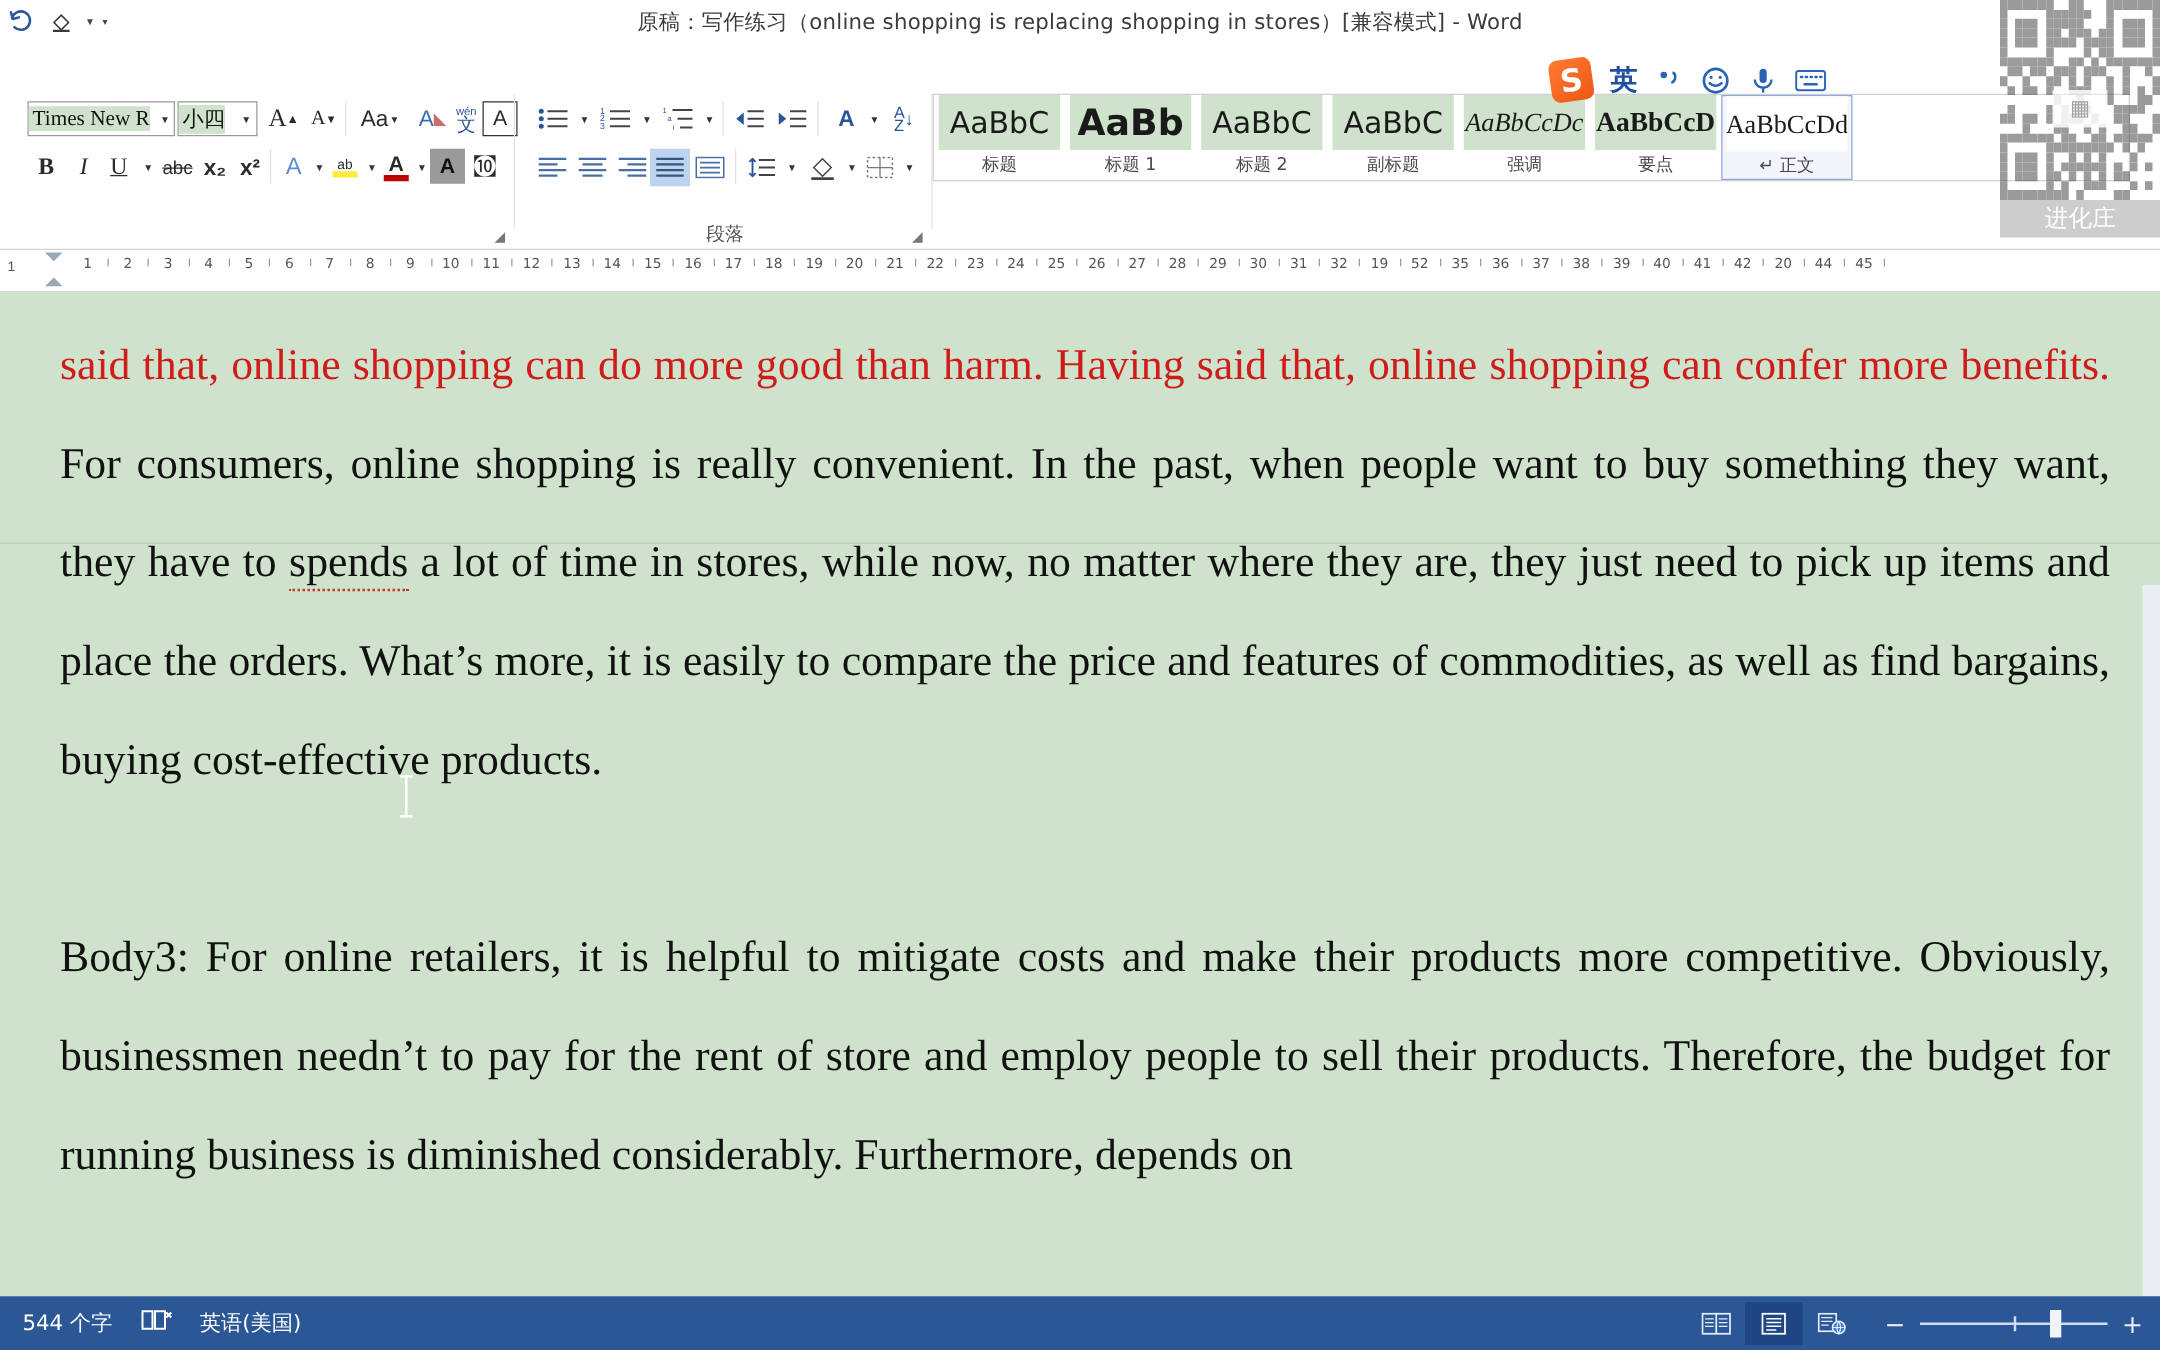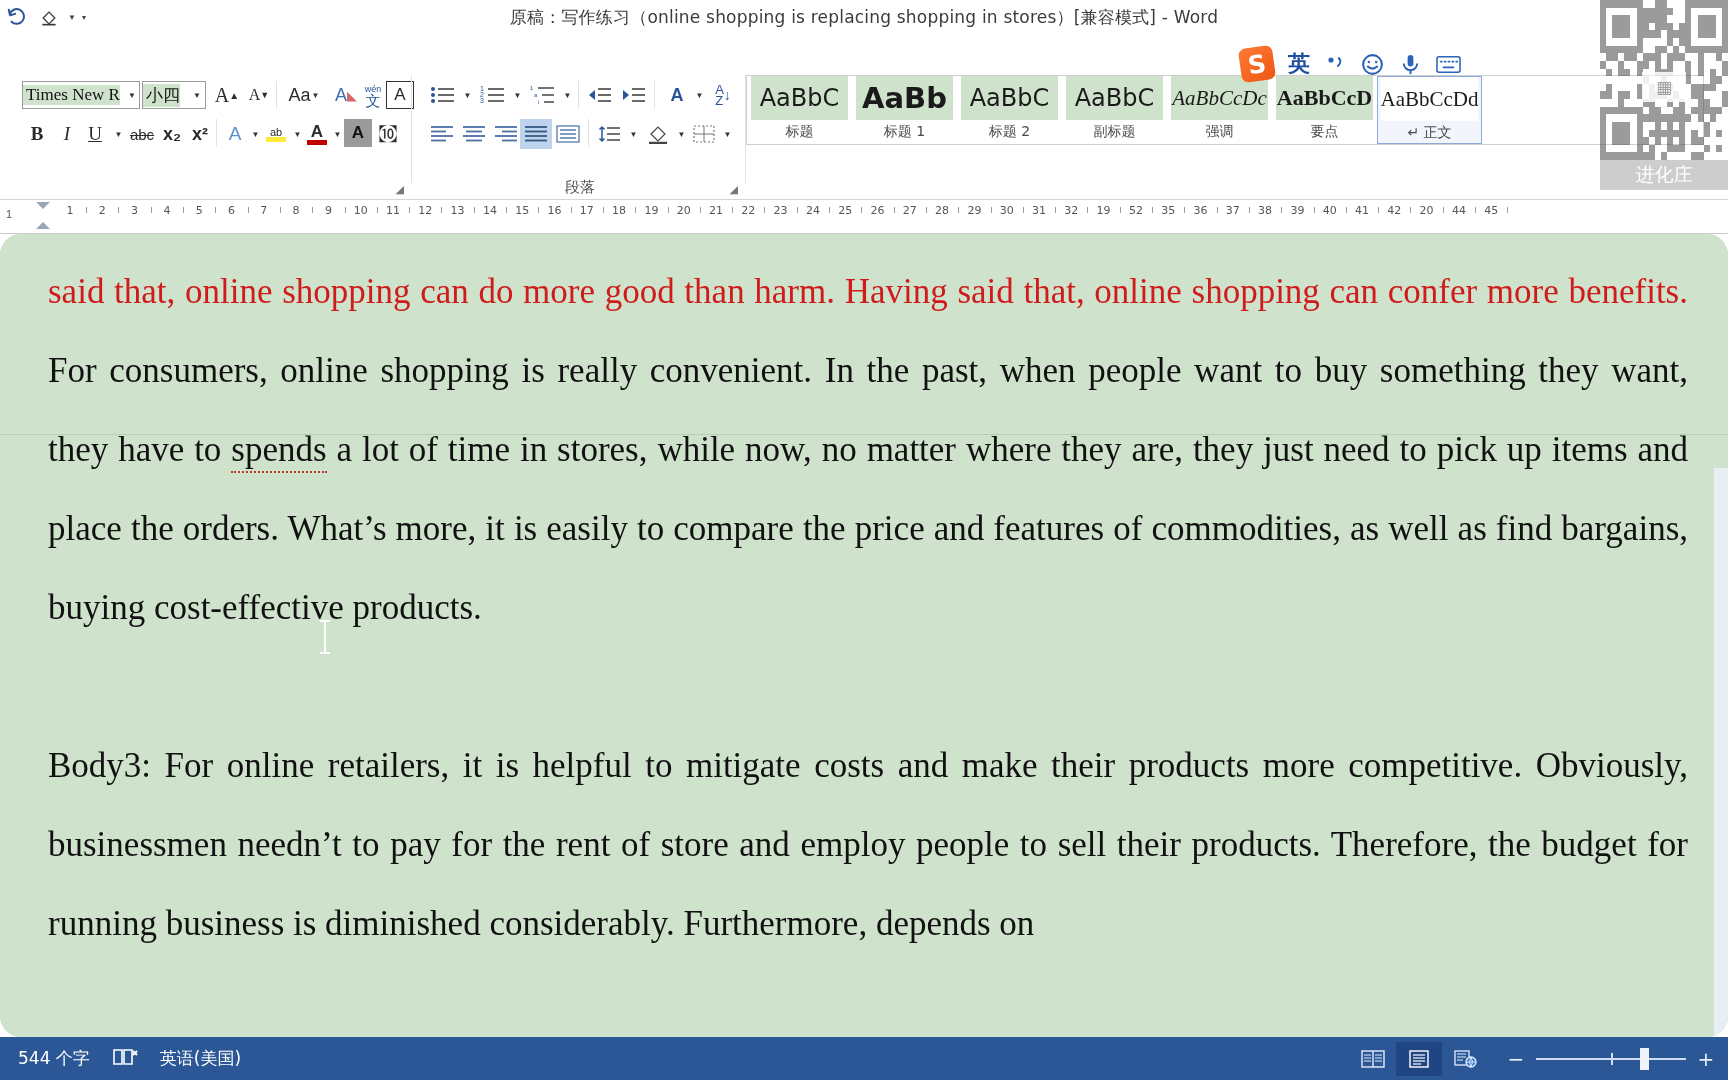--- a/index.html
+++ b/index.html
@@ -109,21 +109,21 @@
   .rtick{ position:absolute; top:4px; width:1px; height:8px; background:#9a9a9a; }
   .ruler-left-num{ position:absolute; left:6px; top:8px; font-size:11px; color:#555;}
   .indent-marker{ position:absolute; left:36px; top:2px; width:0; height:0;
       border-left:7px solid transparent; border-right:7px solid transparent;
       border-top:7px solid #9aa7b5;}
   .indent-marker.bot{ top:22px; border-top:none; border-bottom:7px solid #9aa7b5; }
 
   
   .docarea{
     position:absolute; left:0; top:234px; width:1728px; height:803px;
-    background:#c9e0c6; overflow:hidden;border-radius:21px;
+    background:#c9e0c6; overflow:hidden;
   }
   .page{
     position:absolute; left:0; top:0; width:1728px; height:803px;
     background:#cfe3cc;
   }
   .pgbreak{ position:absolute; left:0; width:1728px; height:1px; background:#b9cdb6; }
   .doctext{
     position:absolute; left:48px; top:18px; width:1640px;
     font-family:"Liberation Serif","DejaVu Serif",serif;
     font-size:35px; line-height:79px; color:#111;

